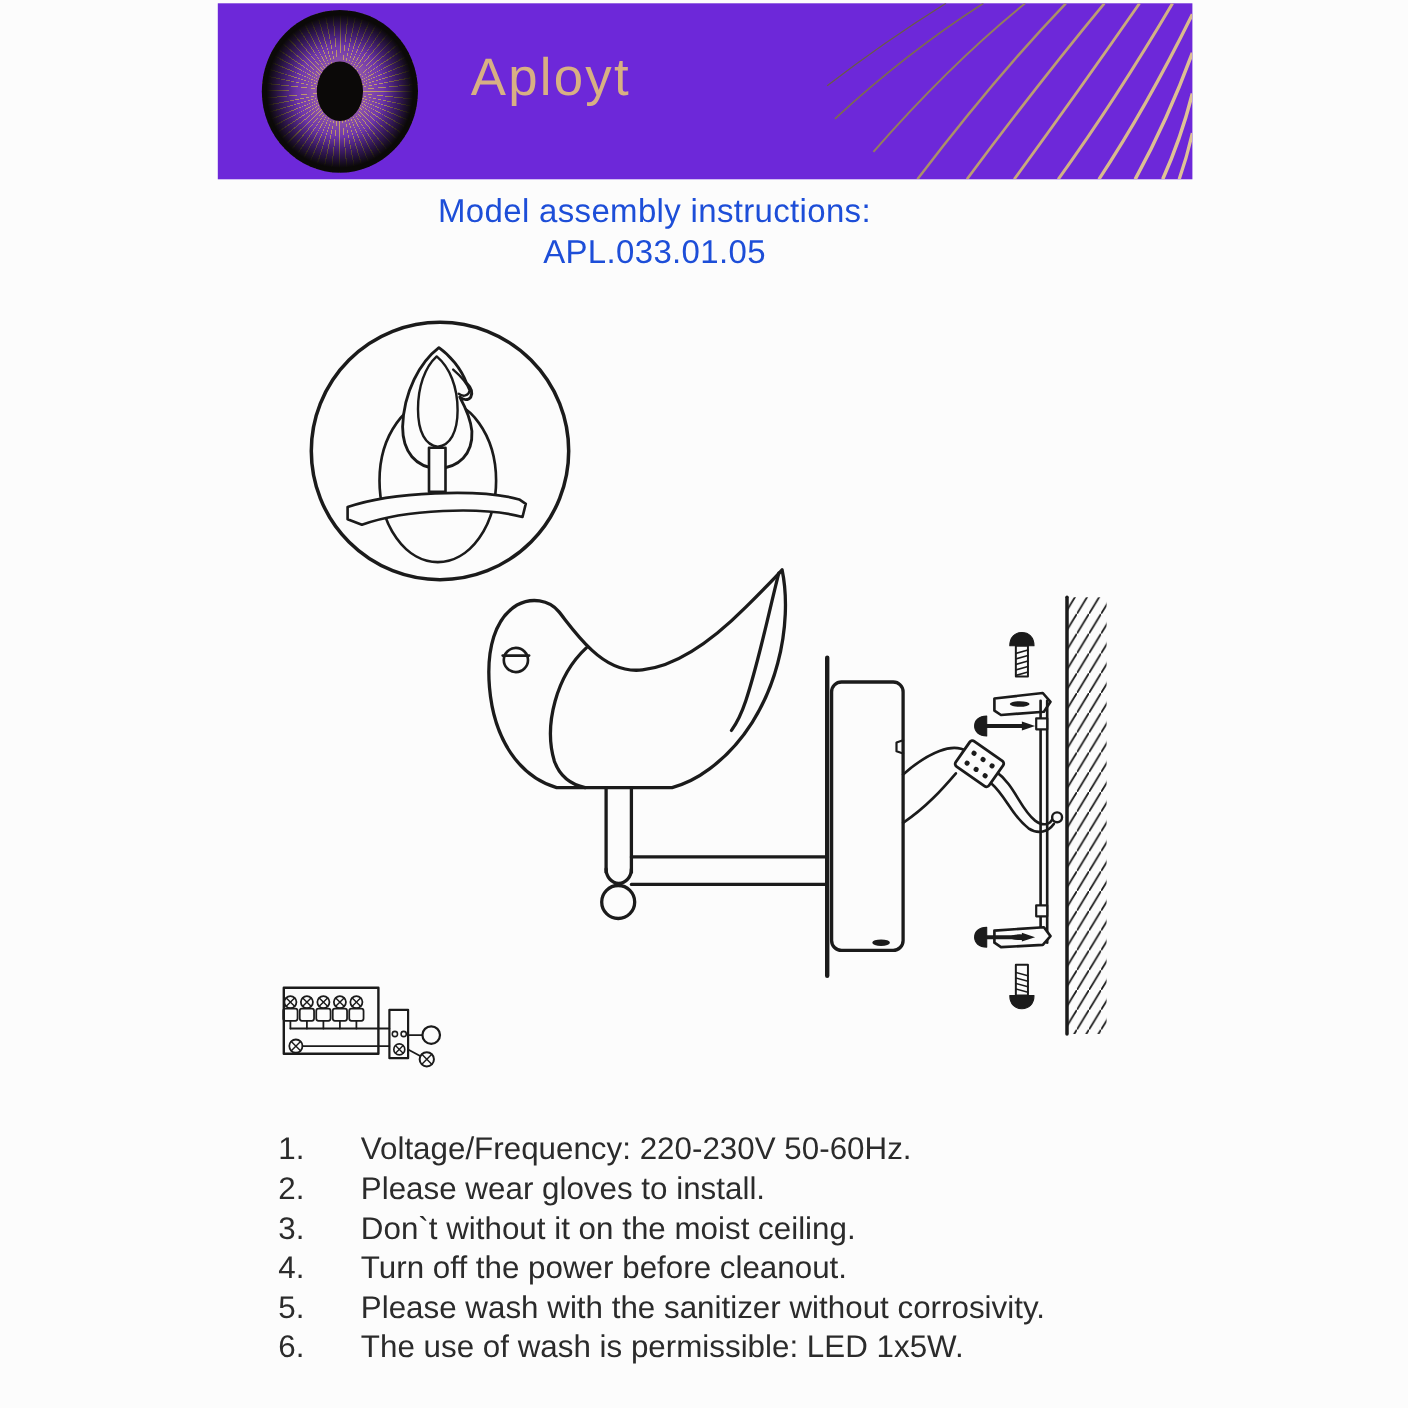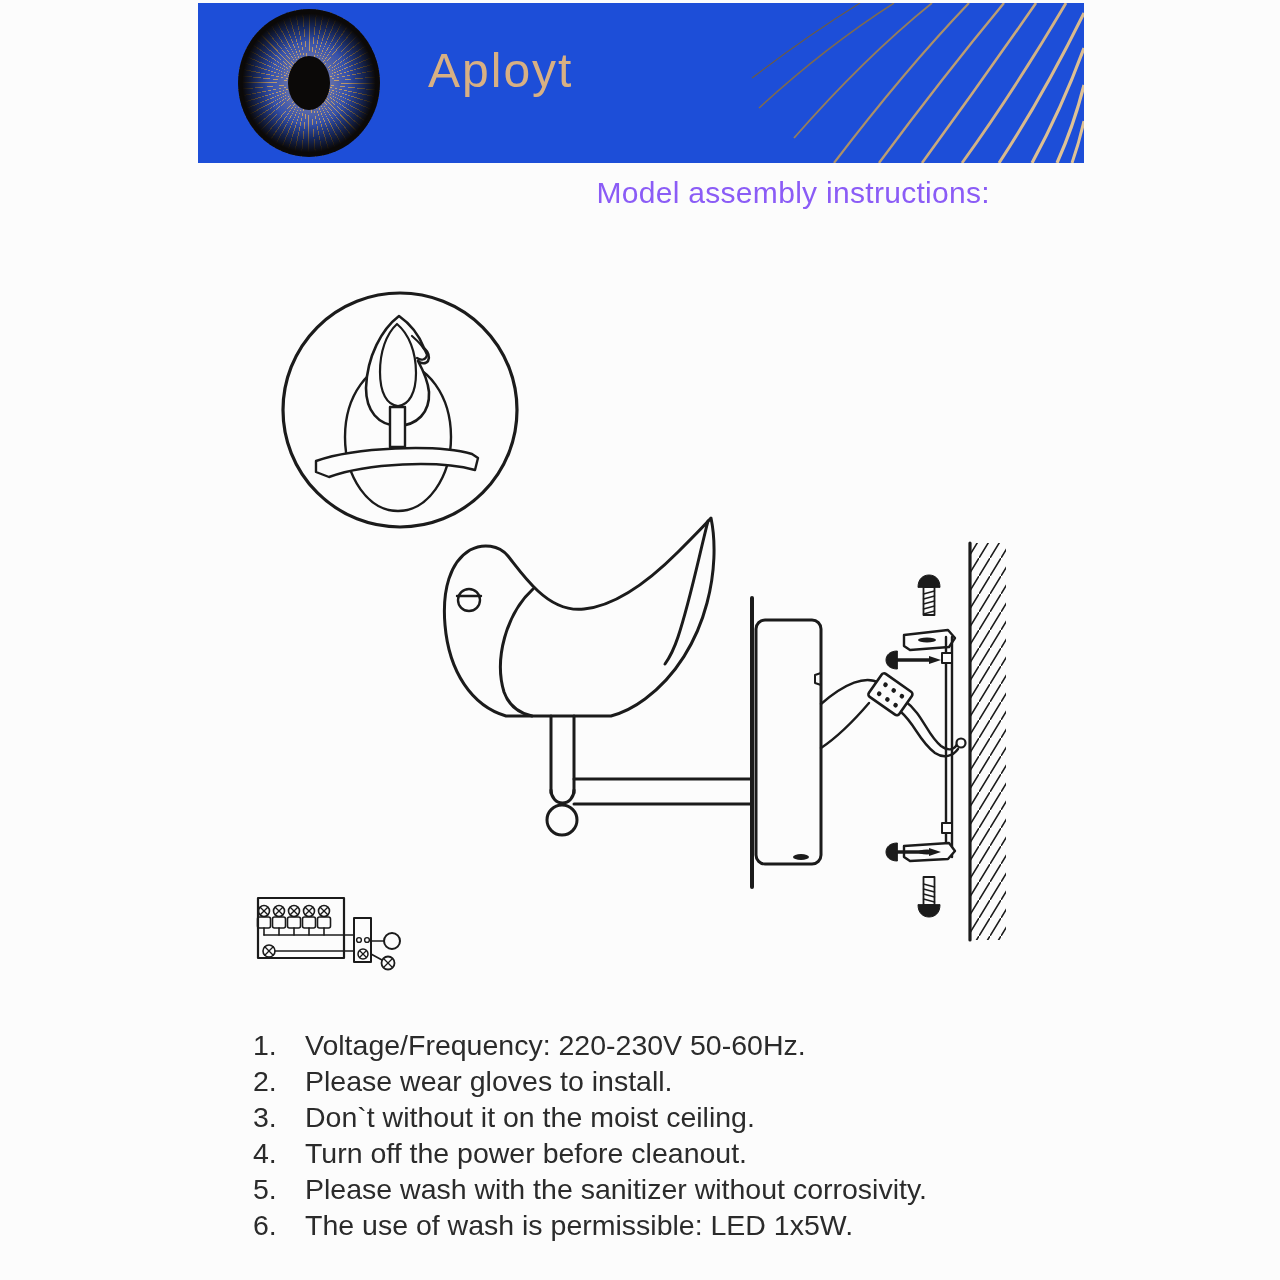--- a/index.html
+++ b/index.html
@@ -3,21 +3,21 @@
 <meta charset="utf-8">
 <style>
   html,body{margin:0;padding:0;}
   body{
     width:1280px;height:1280px;position:relative;overflow:hidden;
     background:#fcfcfc;font-family:"Liberation Sans",sans-serif;color:#282828;
   }
   
   .banner{
     position:absolute;left:198px;top:3px;width:886px;height:160px;
-    background:#1d4ed8;overflow:hidden;
+    background:#6d28d9;overflow:hidden;
   }
   .sunburst{
     position:absolute;left:40px;top:6px;width:142px;height:148px;border-radius:50%;
     background:
       repeating-conic-gradient(rgba(208,168,112,0.95) 0deg 0.9deg, rgba(0,0,0,0) 0.9deg 5.625deg),
       radial-gradient(circle, rgba(186,144,92,0.30) 0%, rgba(186,144,92,0.12) 45%, rgba(0,0,0,0) 68%);
   }
   .sun-core{
     position:absolute;left:calc(50% - 21px);top:calc(50% - 27px);width:42px;height:54px;
     border-radius:50%;background:#0b0908;
@@ -27,33 +27,33 @@
     position:absolute;inset:0;border-radius:50%;
     background:radial-gradient(closest-side, rgba(11,9,8,0) 32%, rgba(11,9,8,0.12) 55%, #0b0908 94%);
   }
   .brand{
     position:absolute;left:230px;top:40px;
     font-size:48px;font-weight:400;letter-spacing:2px;color:#d8b083;
   }
   .rays{position:absolute;right:0;top:0;width:420px;height:160px;}
   
   .title-block{
-    position:absolute;left:200px;top:174px;width:790px;text-align:right;
-    font-size:30px;line-height:37px;color:#8b5cf6;letter-spacing:0.3px;
+    position:absolute;left:200px;top:174px;width:790px;text-align:center;
+    font-size:30px;line-height:37px;color:#1d4ed8;letter-spacing:0.3px;
   }
   
   .diagram{position:absolute;left:200px;top:270px;width:860px;height:730px;}
   
   .instructions{
     position:absolute;left:253px;top:1027px;width:820px;margin:0;padding:0;list-style:none;
     font-size:28.5px;line-height:36px;color:#2b2b2b;
   }
   .instr{display:flex;}
   .instr .num{width:52px;flex:0 0 52px;}
-  .instr .txt{flex:1;}
+  .instr .txt{flex:1;margin-left:23px;}
 </style>
 </head>
 <body>
 
 <div>
 
   <header class="banner">
     <div class="sunburst">
       <div class="sun-core"></div>
       <div class="sun-fade"></div>
@@ -69,20 +69,21 @@
       <path d="M402 0 Q350 88 298 160" stroke="#d2b284" stroke-width="2.8"></path>
       <path d="M420 10 Q378 95 335 160" stroke="#d9ba8c" stroke-width="3"></path>
       <path d="M420 45 Q398 105 368 160" stroke="#ddbf92" stroke-width="3.2"></path>
       <path d="M420 82 Q410 122 393 160" stroke="#dfc295" stroke-width="3.2"></path>
       <path d="M420 118 Q415 140 408 160" stroke="#dfc295" stroke-width="3"></path>
     </svg>
   </header>
 
   <div class="title-block">
     <div>Model assembly instructions:</div>
+    <div>APL.033.01.05</div>
   </div>
 
   <svg class="diagram" viewBox="200 270 860 730" fill="none" stroke-linecap="round" stroke-linejoin="round">
     <defs>
       <pattern id="hatchP" patternUnits="userSpaceOnUse" width="11" height="18">
         <path d="M0 18 L11 0" stroke="#1b1b1b" stroke-width="1.6"></path>
       </pattern>
     </defs>
 
     <g stroke="#1b1b1b">

